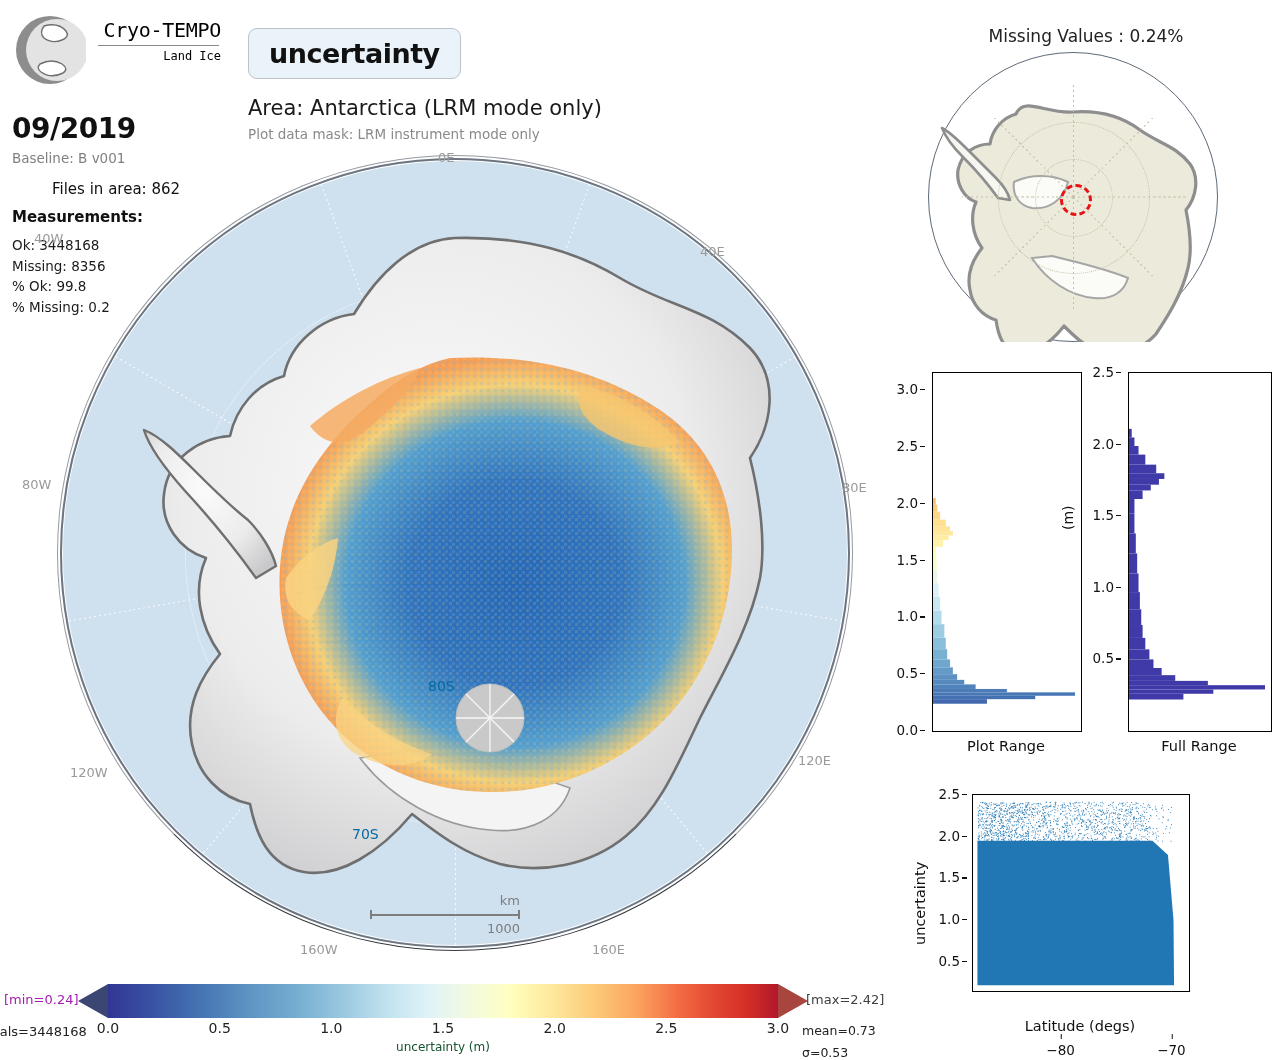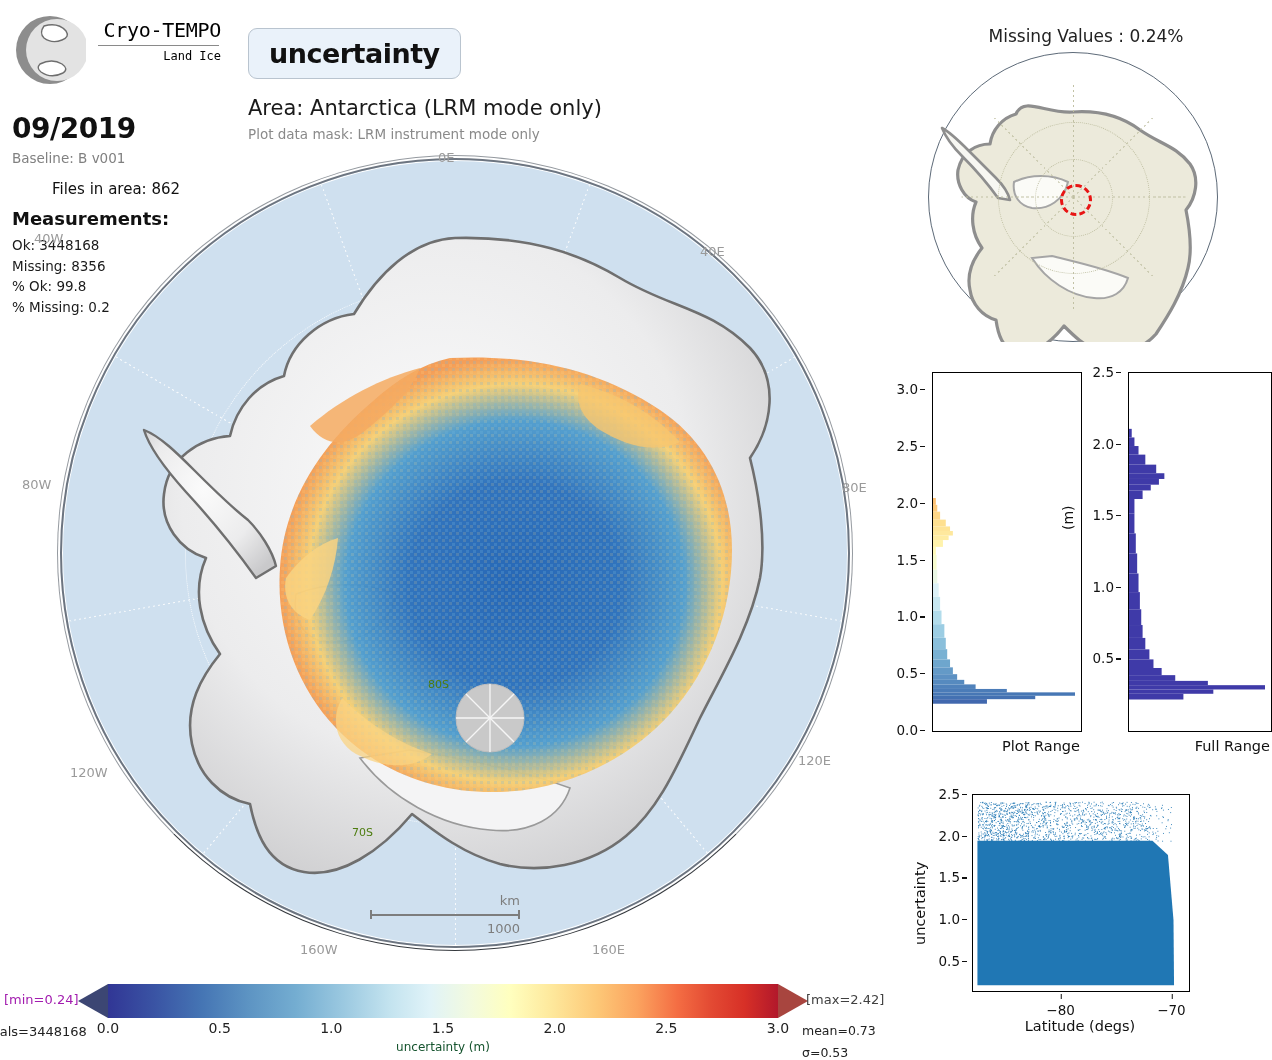--- a/index.html
+++ b/index.html
@@ -13,41 +13,41 @@
   #logo-text{position:absolute;left:82px;top:6px;width:125px;text-align:right;
              font-family:"DejaVu Sans Mono","Liberation Mono",monospace;color:#000000;}
   #logo-title{font-size:20px;letter-spacing:-.3px;line-height:24px;}
   #logo-rule{height:1px;background:#8a8a8a;margin:3px 2px 2px 2px;}
   #logo-sub{font-size:12px;line-height:16px;}
 
   
   #date{left:12px;top:112px;font-size:28px;font-weight:bold;letter-spacing:-.5px;}
   #baseline{left:12px;top:150px;font-size:13.5px;color:#808080;}
   #files{left:12px;top:180px;font-size:15px;font-weight:normal;margin-left:40px;}
-  #meas-head{left:12px;top:208px;font-size:18px;font-weight:bold;}
+  #meas-head{left:12px;top:208px;font-size:15px;font-weight:bold;}
   #meas-list{left:12px;top:235px;font-size:13.5px;line-height:20.5px;color:#1a1a1a;}
 
   
   #badge{left:248px;top:28px;padding:9px 20px;border:1px solid #b9c4cf;border-radius:9px;
          background:#eaf2fa;font-size:27px;font-weight:bold;letter-spacing:-.5px;}
   #area-title{left:248px;top:96px;font-size:21px;color:#1a1a1a;}
   #area-sub{left:248px;top:126px;font-size:13.5px;color:#8a8a8a;text-align:center;}
 
   
   #map{left:60px;top:158px;width:790px;height:790px;}
   #map-disc{position:absolute;inset:0;border-radius:50%;background:#cfe0ef;
             border:2px solid #6d7580;box-shadow:inset 0 0 0 1px #fff;}
   #map-disc::after{content:"";position:absolute;inset:-5px;border-radius:50%;
             border:1px solid rgba(60,70,80,.55);border-bottom-color:rgba(30,35,40,.9);}
   .grat{position:absolute;border-radius:50%;border:1px dotted rgba(255,255,255,.85);}
   .merid{position:absolute;left:50%;top:50%;width:1px;height:395px;
          background:repeating-linear-gradient(to bottom,rgba(255,255,255,.85) 0 2px,transparent 2px 5px);
          transform-origin:top center;}
   .lonlab{position:absolute;font-size:13px;color:#9a9a9a;white-space:nowrap;}
-  .latlab{position:absolute;font-size:11px;color:#4d7c0f;white-space:nowrap;}
+  .latlab{position:absolute;font-size:14px;color:#0369a1;white-space:nowrap;}
 
   
   #continent{position:absolute;inset:0;}
   #scalebar{position:absolute;left:310px;top:735px;width:150px;text-align:right;color:#7d7d7d;font-size:13px;}
   #scalebar .line{position:relative;height:9px;margin:2px 0;}
   #scalebar .line::before{content:"";position:absolute;left:0;right:0;top:4px;height:2px;background:#7d7d7d;}
   #scalebar .line::after{content:"";position:absolute;left:0;top:0;width:2px;height:9px;background:#7d7d7d;
                          box-shadow:148px 0 0 0 #7d7d7d;}
 
   
@@ -77,40 +77,40 @@
   .inset-merid{position:absolute;left:50%;top:50%;width:1px;height:112px;
         background:repeating-linear-gradient(to bottom,rgba(190,190,160,.95) 0 2px,transparent 2px 5px);
         transform-origin:top center;}
   #missing-ring{position:absolute;left:50%;top:50%;width:26px;height:26px;margin:-13px 0 0 -13px;
         border-radius:50%;border:3px dashed #e81414;}
 
   
   .hist-box{position:absolute;border:1.2px solid #000;background:#fff;}
   .ax-tick{position:absolute;font-size:13.5px;color:#111;white-space:nowrap;}
   .ax-tick::after{content:"";position:absolute;right:-7px;top:50%;width:5px;height:1.2px;background:#111;}
-  .ax-caption{position:absolute;font-size:14.5px;color:#111;text-align:right;}
+  .ax-caption{position:absolute;font-size:14.5px;color:#111;text-align:center;}
 
   #ph-box{left:932px;top:372px;width:148px;height:358px;}
   #ph-label{left:932px;top:738px;width:148px;}
   #ph-ticks{left:888px;top:372px;width:38px;height:358px;}
   #ph-ticks .ax-tick{right:8px;transform:translateY(-50%);}
 
   #fh-box{left:1128px;top:372px;width:142px;height:358px;}
   #fh-label{left:1128px;top:738px;width:142px;}
   #fh-ticks{left:1078px;top:372px;width:44px;height:358px;}
   #fh-ticks .ax-tick{right:8px;transform:translateY(-50%);}
   #fh-ylab{left:1060px;top:530px;font-size:14px;color:#111;
            transform:rotate(-90deg);transform-origin:left top;}
 
   
   #sc-box{left:972px;top:794px;width:216px;height:196px;border:1.2px solid #000;background:#fff;overflow:hidden;}
   #sc-yticks{left:928px;top:794px;width:40px;height:196px;}
   #sc-yticks .ax-tick{right:8px;transform:translateY(-50%);}
   #sc-xticks{left:972px;top:996px;width:216px;height:20px;}
-  #sc-xticks .ax-tick{transform:translateX(-50%);}
+  #sc-xticks .ax-tick{transform:translateX(-50%);margin-top:40px;}
   #sc-xticks .ax-tick::after{right:auto;left:50%;top:-8px;width:1.2px;height:5px;}
   #sc-xlab{left:972px;top:1018px;width:216px;text-align:center;font-size:14.5px;color:#111;}
   #sc-ylab{left:912px;top:945px;font-size:14.5px;color:#111;
            transform:rotate(-90deg);transform-origin:left top;}
 </style>
 </head>
 <body>
 
 <div class="abs" id="logo">
   <svg id="logo-globe" viewBox="0 0 72 72">

